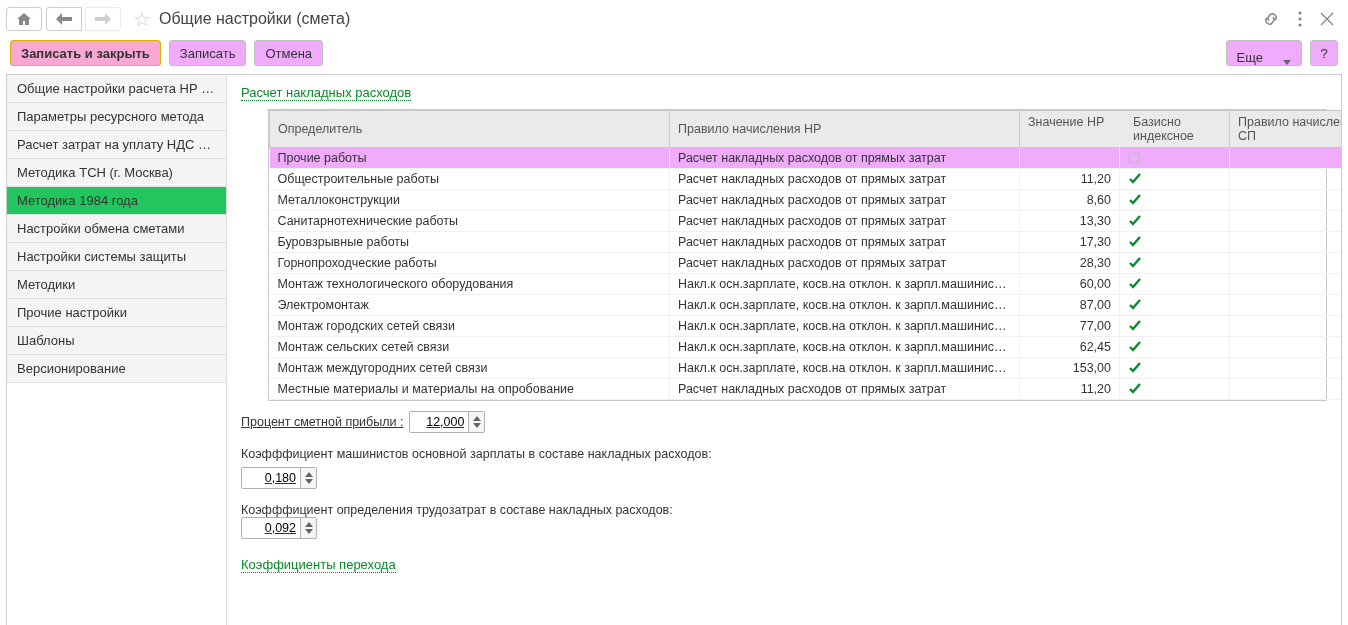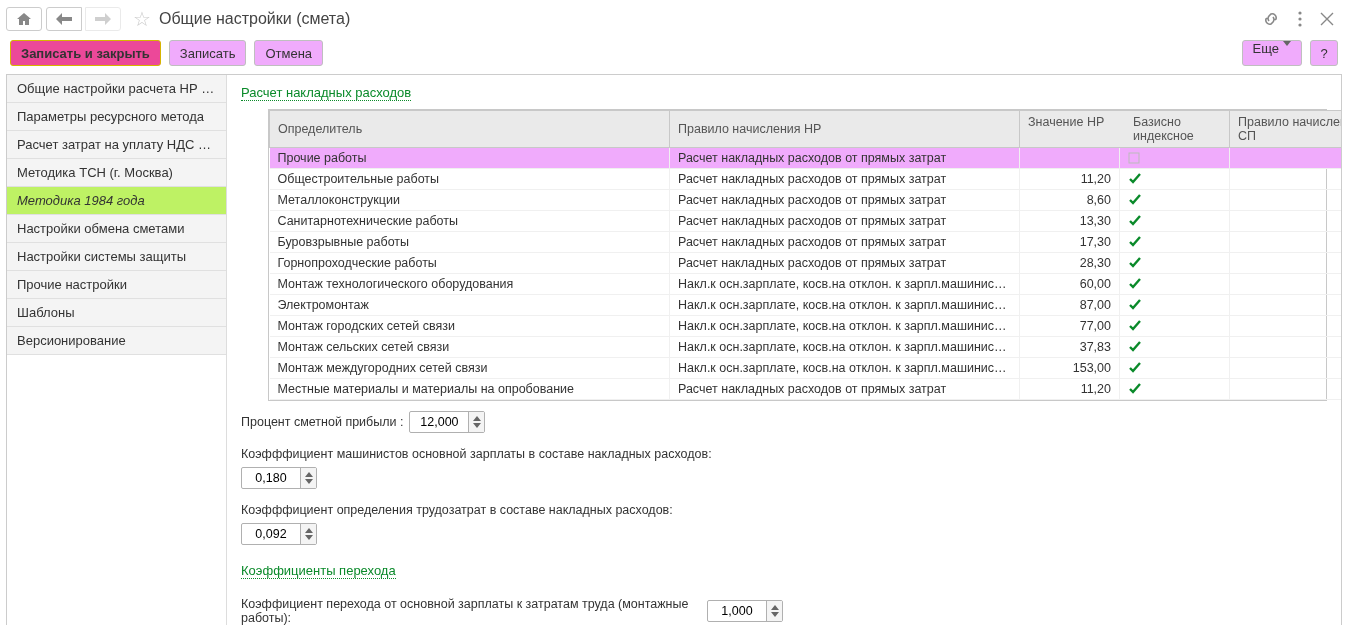--- a/index.html
+++ b/index.html
@@ -8,41 +8,41 @@
   .nav-btn { display: inline-flex; align-items: center; justify-content: center; width: 36px; height: 24px; border: 1px solid #ccc; border-radius: 3px; background: #fff; cursor: pointer; margin-right: 4px; }
   .nav-btn-grp { display: inline-flex; margin-right: 8px; }
   .nav-btn-grp .nav-btn:first-child { border-top-right-radius: 0; border-bottom-right-radius: 0; }
   .nav-btn-grp .nav-btn:last-child { border-top-left-radius: 0; border-bottom-left-radius: 0; margin-left: -1px; }
   .star-icon { color: #ccc; font-size: 20px; margin-right: 8px; }
   .title { font-size: 16px; color: #444; flex: 1; }
   .hdr-right { display: flex; align-items: center; gap: 10px; }
   .icon-btn { display: inline-flex; align-items: center; justify-content: center; background: transparent; border: none; cursor: pointer; color: #888; font-size: 16px; padding: 4px; }
   .toolbar { display: flex; align-items: center; padding: 8px 10px; gap: 8px; }
   .btn { height: 26px; padding: 0 10px; border: 1px solid #bfbfbf; border-radius: 3px; background: #f0abfc; cursor: pointer; font-size: 13px; color: #333; }
-  .btn-primary { background: #ec4899; border-color: #d6b500; font-weight: bold; }
-  .btn-more { display: inline-flex; align-items: flex-start; gap: 4px; }
+  .btn-primary { background: #f9a8d4; border-color: #d6b500; font-weight: bold; }
+  .btn-more { display: inline-flex; align-items: flex-end; gap: 20px; }
   .spacer { flex: 1; }
   .content-area { display: flex; border: 1px solid #ccc; margin: 0 6px 10px 6px; min-height: 560px; }
   .sidebar { width: 220px; border-right: 1px solid #ddd; padding: 0; }
   .side-item { display: block; width: 100%; text-align: left; padding: 6px 10px; border: none; border-bottom: 1px solid #e0e0e0; background: #f4f4f4; cursor: pointer; font-size: 13px; color: #333; white-space: nowrap; overflow: hidden; text-overflow: ellipsis; }
-  .side-item.active { background: #bef264; font-style: italic; }
+  .side-item.active { background: #22c55e; }
   .main { flex: 1; padding: 10px 14px; overflow: auto; }
   .section-link { color: #0a8a2a; text-decoration: underline dotted; font-size: 13px; margin-bottom: 8px; display: inline-block; border-bottom: 1px dotted #0a8a2a; text-decoration: none; }
   .table-wrap { border: 1px solid #c8c8c8; margin-left: 27px; }
   table { border-collapse: collapse; width: 100%; table-layout: fixed; }
   thead th { background: #eaeaea; font-weight: normal; text-align: left; padding: 4px 8px; border: 1px solid #c8c8c8; font-size: 12.5px; color: #555; }
   tbody td { padding: 3px 8px; border-right: 1px solid #f0f0f0; border-bottom: 1px solid #f0f0f0; font-size: 12.5px; white-space: nowrap; overflow: hidden; text-overflow: ellipsis; }
   tbody tr.selected td { background: #f0abfc; }
   .col-val { text-align: right; }
   .col-chk { text-align: left; }
   .chk svg { vertical-align: middle; }
-  .field-row { display: flex; align-items: center; margin-top: 10px; gap: 6px; }
+  .field-row { display: flex; align-items: center; margin-top: 10px; gap: 6px; text-decoration: underline; }
   .field-label { font-size: 12.5px; }
   .num-input-wrap { display: inline-flex; align-items: center; border: 1px solid #b0b0b0; border-radius: 2px; height: 22px; }
-  .num-input { width: 58px; border: none; text-align: center; padding: 0 4px; font-size: 12.5px; outline: none; }
+  .num-input { width: 58px; border: none; text-align: right; padding: 0 4px; font-size: 12.5px; outline: none; }
   .num-updown { display: inline-flex; align-items: center; justify-content: center; width: 16px; height: 100%; border-left: 1px solid #b0b0b0; background: #f4f4f4; cursor: pointer; }
   .coef-grid .field-row .field-label { width: 460px; }
   svg { display: block; }
 </style>
 </head>
 <body>
 
 <div class="header">
   <button class="nav-btn">
     <svg width="16" height="16" viewBox="0 0 16 16">
@@ -100,20 +100,21 @@
 
 <div class="content-area">
   <nav class="sidebar" id="sidebar">
       <button class="side-item">Общие настройки расчета НР и СП</button>
       <button class="side-item">Параметры ресурсного метода</button>
       <button class="side-item">Расчет затрат на уплату НДС при УСН</button>
       <button class="side-item">Методика ТСН (г. Москва)</button>
       <button class="side-item active">Методика 1984 года</button>
       <button class="side-item">Настройки обмена сметами</button>
       <button class="side-item">Настройки системы защиты</button>
+      <button class="side-item">Методики</button>
       <button class="side-item">Прочие настройки</button>
       <button class="side-item">Шаблоны</button>
       <button class="side-item">Версионирование</button>
     </nav>
   <div class="main">
     <a href="#" class="section-link">Расчет накладных расходов</a>
 
     <div class="table-wrap">
       <table>
         <colgroup>
@@ -215,21 +216,21 @@
               <td>Накл.к осн.зарплате, косв.на отклон. к зарпл.машинистов</td>
               <td class="col-val">77,00</td>
               <td class="col-chk"><span class="chk"><svg width="14" height="14" viewBox="0 0 14 14">
                     <path fill="none" stroke="#0a8a2a" stroke-width="2.4" d="M2 7l3 3 7-8"></path>
                   </svg></span></td>
               <td></td>
             </tr>
             <tr>
               <td>Монтаж сельских сетей связи</td>
               <td>Накл.к осн.зарплате, косв.на отклон. к зарпл.машинистов</td>
-              <td class="col-val">37,83</td>
+              <td class="col-val">62,45</td>
               <td class="col-chk"><span class="chk"><svg width="14" height="14" viewBox="0 0 14 14">
                     <path fill="none" stroke="#0a8a2a" stroke-width="2.4" d="M2 7l3 3 7-8"></path>
                   </svg></span></td>
               <td></td>
             </tr>
             <tr>
               <td>Монтаж междугородних сетей связи</td>
               <td>Накл.к осн.зарплате, косв.на отклон. к зарпл.машинистов</td>
               <td class="col-val">153,00</td>
               <td class="col-chk"><span class="chk"><svg width="14" height="14" viewBox="0 0 14 14">
@@ -271,45 +272,31 @@
             <svg width="8" height="12" viewBox="0 0 8 12">
                 <path fill="#666" d="M0 5h8L4 0zM0 7h8L4 12z"></path>
               </svg>
           </span>
         </span>
       </div>
     </div>
 
     <div style="margin-top:14px">
       <div class="field-label">Коэфффициент определения трудозатрат в составе накладных расходов:</div>
-      <div class="field-row" style="margin-top:6px">
+      <div class="field-row" style="margin-top:0">
         <span class="num-input-wrap">
           <input class="num-input" value="0,092" style="">
           <span class="num-updown">
             <svg width="8" height="12" viewBox="0 0 8 12">
                 <path fill="#666" d="M0 5h8L4 0zM0 7h8L4 12z"></path>
               </svg>
           </span>
         </span>
       </div>
     </div>
 
     <div style="margin-top:18px">
       <a href="#" class="section-link">Коэффициенты перехода</a>
     </div>
 
-    <div class="coef-grid">
-      <div class="field-row">
-        <span class="field-label">Коэффициент перехода от основной зарплаты к затратам труда (монтажные работы):</span>
-        <span class="num-input-wrap">
-          <input class="num-input" value="1,000" style="">
-          <span class="num-updown">
-              <svg width="8" height="12" viewBox="0 0 8 12">
-                <path fill="#666" d="M0 5h8L4 0zM0 7h8L4 12z"></path>
-              </svg>
-            </span>
-        </span>
-      </div>
-
-    </div>
 
   </div>
 </div>
 
 </body></html>

